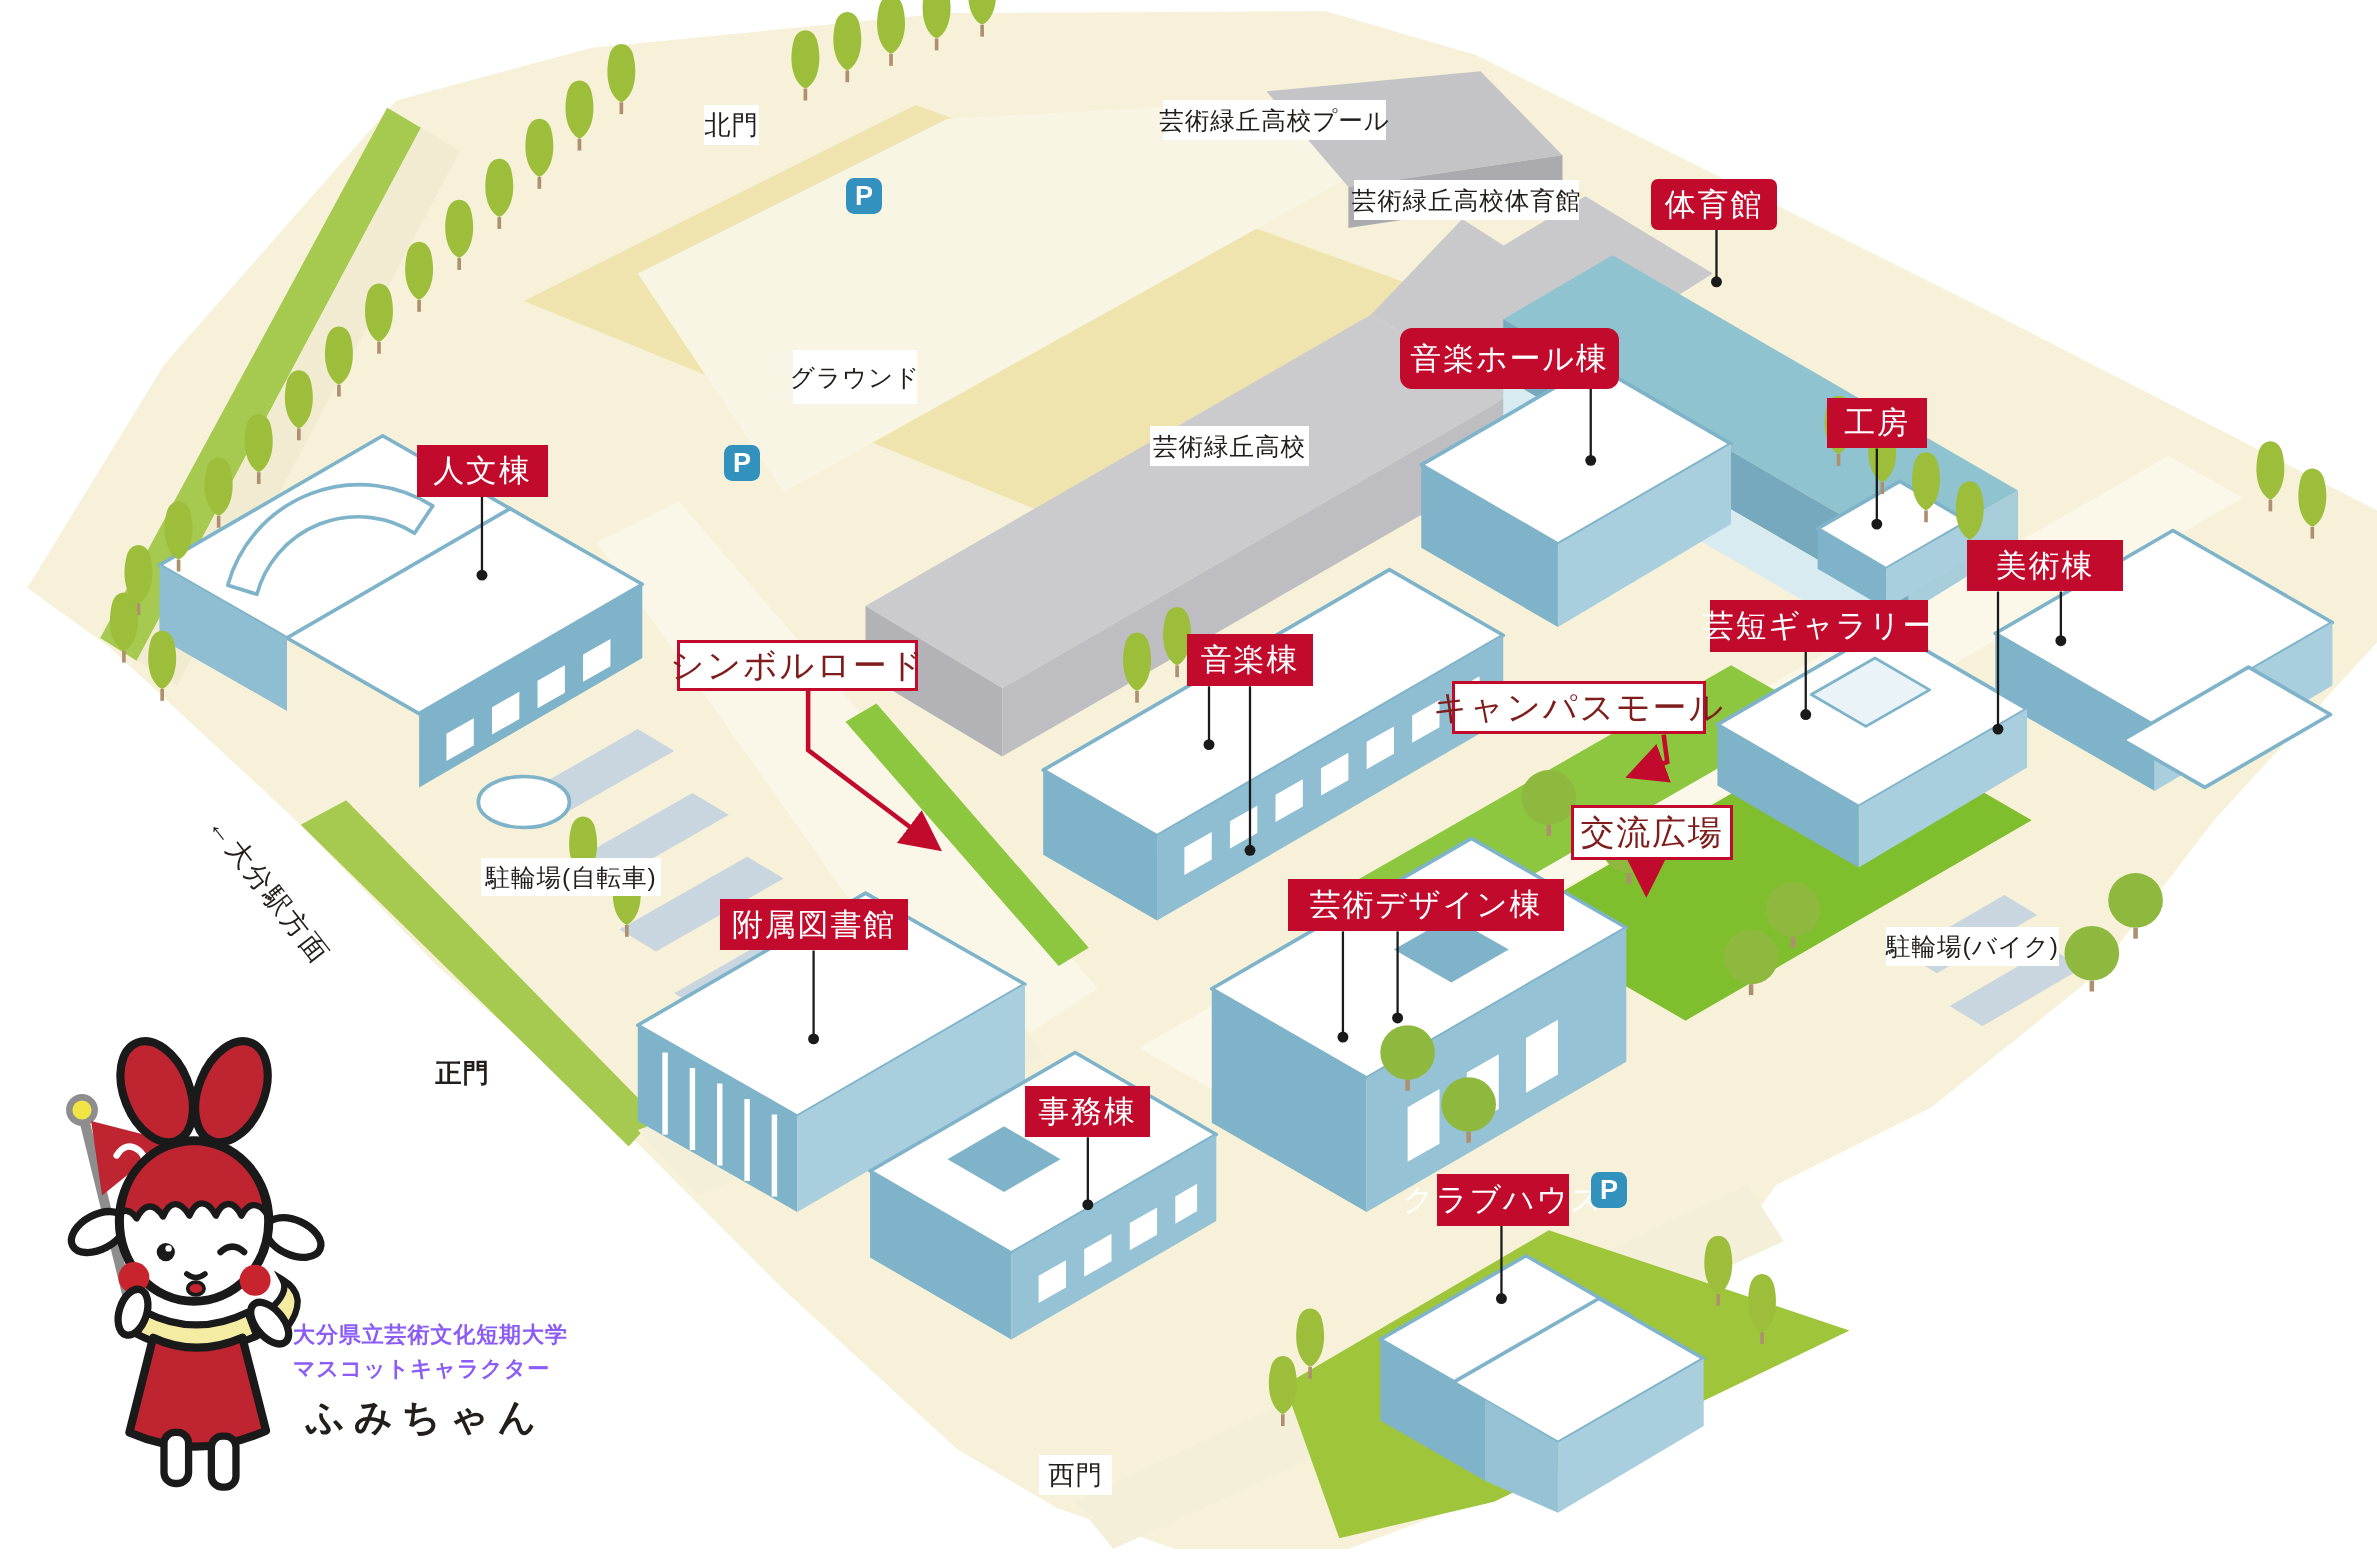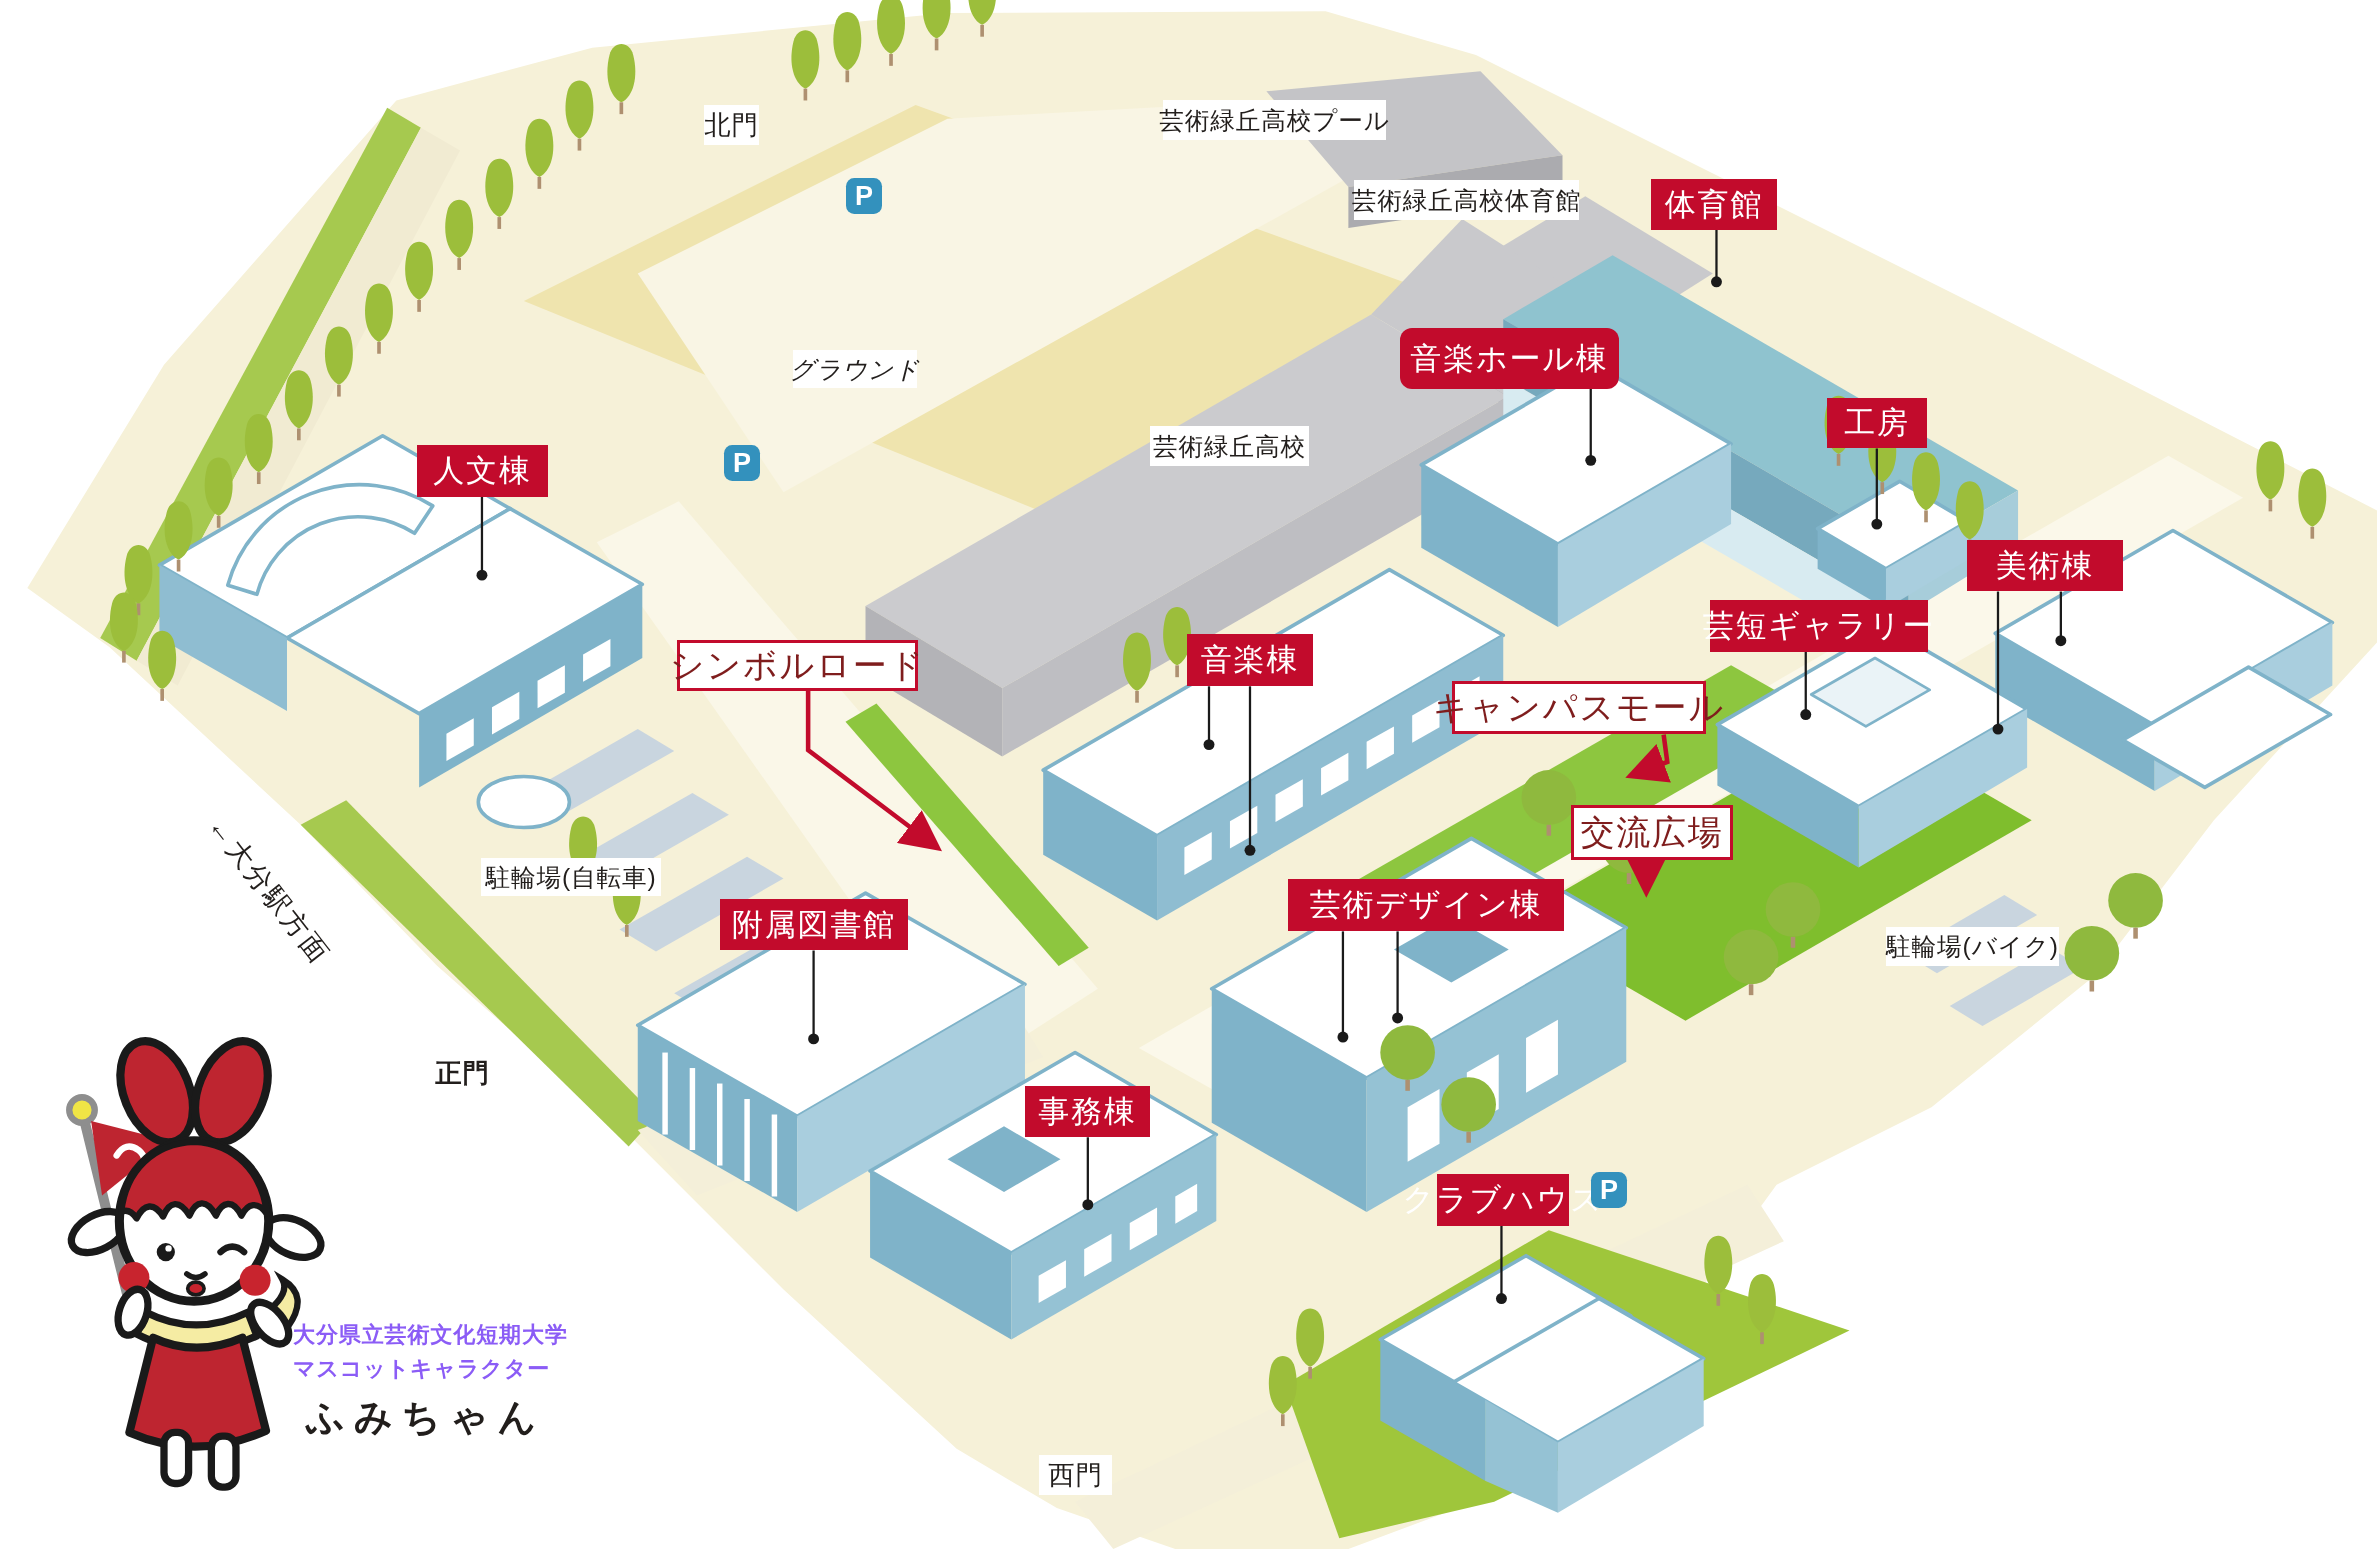--- a/index.html
+++ b/index.html
@@ -285,40 +285,40 @@
       <path d="M160,1440 Q215,1468 272,1440 L282,1466 Q215,1498 150,1464 Z" fill="#F5ECA3" stroke="#1A1A1A" stroke-width="8" stroke-linejoin="round"></path>
       <path d="M282,1448 q38,-26 28,-44 q30,18 6,52 Z" fill="#F5ECA3" stroke="#1A1A1A" stroke-width="7"></path>
       <path d="M168,1468 L142,1572 Q215,1604 292,1570 L266,1468 Q215,1490 168,1468 Z" fill="#BE2530" stroke="#1A1A1A" stroke-width="9" stroke-linejoin="round"></path>
       <ellipse cx="146" cy="1440" rx="15" ry="26" fill="#ffffff" stroke="#1A1A1A" stroke-width="8" transform="rotate(18 146 1440)"></ellipse>
       <ellipse cx="296" cy="1452" rx="15" ry="27" fill="#ffffff" stroke="#1A1A1A" stroke-width="8" transform="rotate(-40 296 1452)"></ellipse>
       <rect x="180" y="1572" width="27" height="56" rx="12" fill="#ffffff" stroke="#1A1A1A" stroke-width="8"></rect>
       <rect x="232" y="1576" width="27" height="56" rx="12" fill="#ffffff" stroke="#1A1A1A" stroke-width="8"></rect>
     </g>
   </svg>
 
-  <div class="lbl badge-red" style="left:1651px;top:179px;width:126px;height:51px;">体育館</div>
+  <div class="lbl badge-red" style="left:1651px;top:179px;width:126px;height:51px;border-radius:7px;">体育館</div>
   <div class="lbl badge-red" style="left:1400px;top:328px;width:219px;height:61px;border-radius:12px;">音楽ホール棟</div>
   <div class="lbl badge-red" style="left:1827px;top:398px;width:100px;height:50px;">工房</div>
   <div class="lbl badge-red" style="left:417px;top:445px;width:131px;height:52px;">人文棟</div>
   <div class="lbl badge-red" style="left:1967px;top:540px;width:156px;height:51px;">美術棟</div>
   <div class="lbl badge-red" style="left:1710px;top:600px;width:218px;height:52px;">芸短ギャラリー</div>
   <div class="lbl badge-red" style="left:1187px;top:634px;width:126px;height:52px;">音楽棟</div>
   <div class="lbl badge-red" style="left:720px;top:899px;width:188px;height:51px;">附属図書館</div>
   <div class="lbl badge-red" style="left:1288px;top:879px;width:276px;height:52px;">芸術デザイン棟</div>
   <div class="lbl badge-red" style="left:1025px;top:1086px;width:125px;height:51px;">事務棟</div>
   <div class="lbl badge-red" style="left:1437px;top:1174px;width:132px;height:52px;">クラブハウス</div>
 
   <div class="lbl badge-outline" style="left:677px;top:640px;width:241px;height:51px;">シンボルロード</div>
   <div class="lbl badge-outline" style="left:1452px;top:681px;width:254px;height:53px;">キャンパスモール</div>
   <div class="lbl badge-outline" style="left:1571px;top:805px;width:162px;height:55px;">交流広場</div>
 
   <div class="lbl badge-white gate" style="left:704px;top:105px;width:55px;height:40px;">北門</div>
   <div class="lbl badge-white" style="left:1163px;top:100px;width:223px;height:40px;">芸術緑丘高校プール</div>
   <div class="lbl badge-white" style="left:1354px;top:180px;width:225px;height:40px;">芸術緑丘高校体育館</div>
-  <div class="lbl badge-white" style="left:793px;top:350px;width:124px;height:38px;font-style:italic;">グラウンド</div>
+  <div class="lbl badge-white" style="left:793px;top:350px;width:124px;height:54px;">グラウンド</div>
   <div class="lbl badge-white" style="left:1150px;top:426px;width:159px;height:40px;">芸術緑丘高校</div>
   <div class="lbl badge-white" style="left:481px;top:858px;width:180px;height:38px;">駐輪場(自転車)</div>
   <div class="lbl badge-white" style="left:1886px;top:927px;width:173px;height:39px;">駐輪場(バイク)</div>
   <div class="lbl badge-white gate" style="left:426px;top:1053px;width:73px;height:40px;font-weight:bold;">正門</div>
   <div class="lbl badge-white gate" style="left:1039px;top:1455px;width:73px;height:40px;">西門</div>
 
   <div class="plain-dir" style="left:228px;top:809px;">←大分駅方面</div>
 
   <div class="ptag" style="left:846px;top:178px;">P</div>
   <div class="ptag" style="left:724px;top:445px;">P</div>

